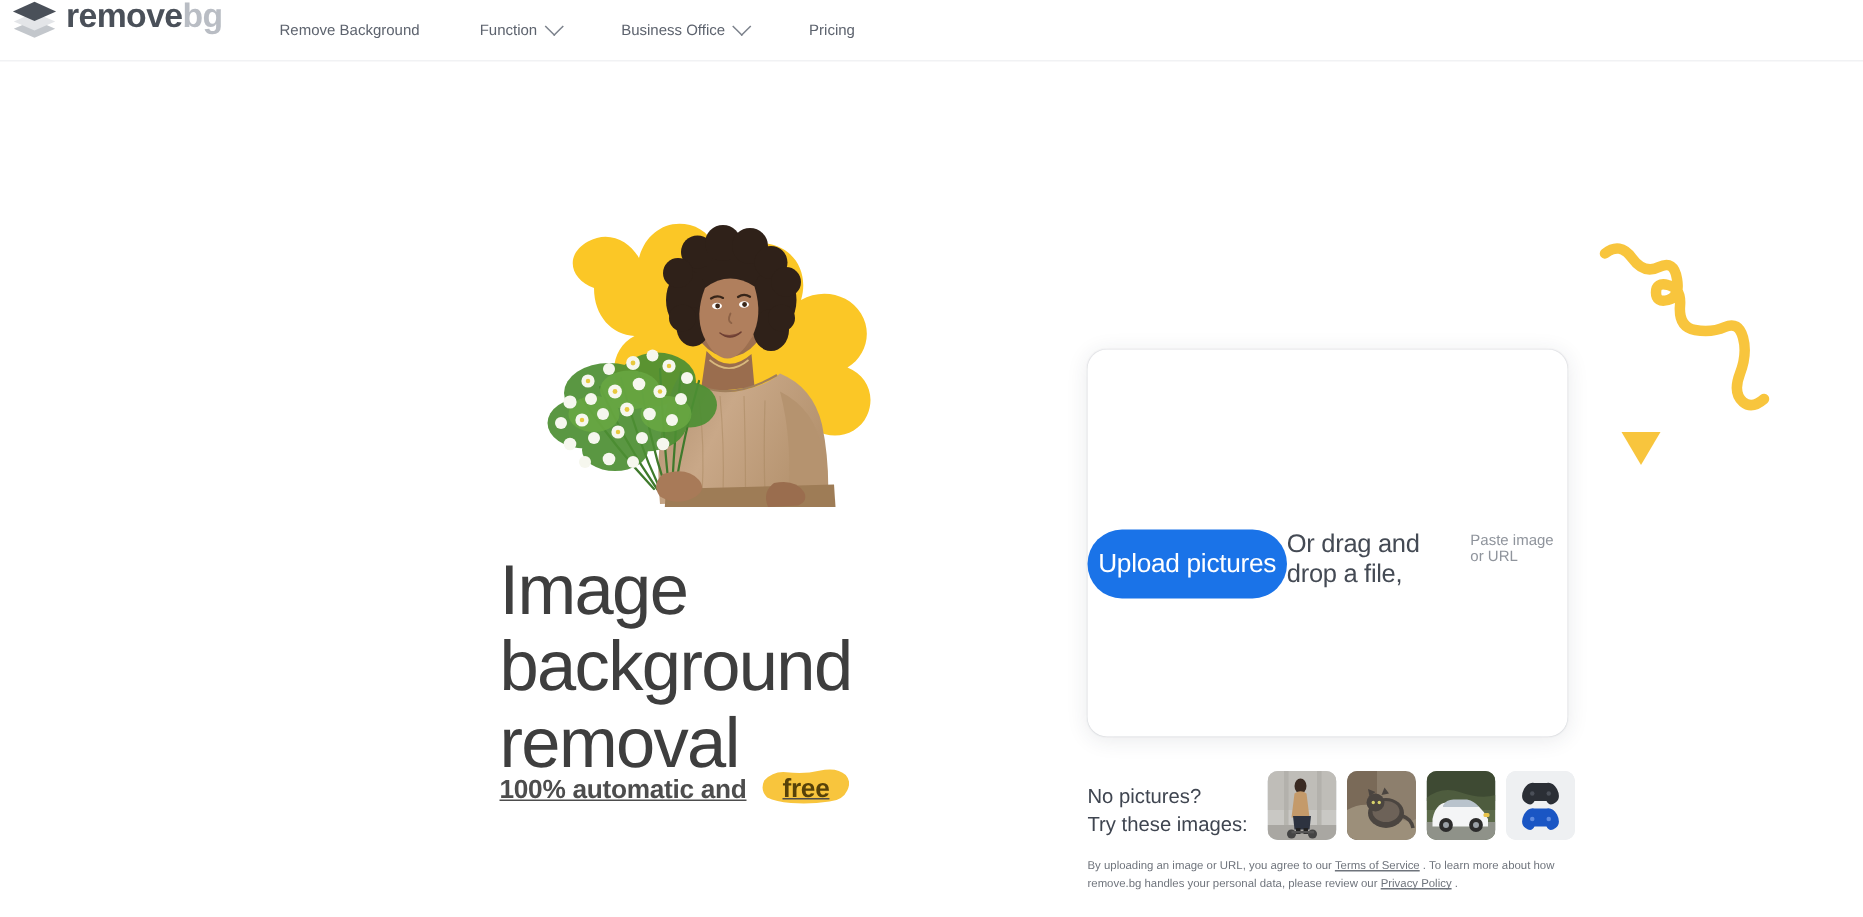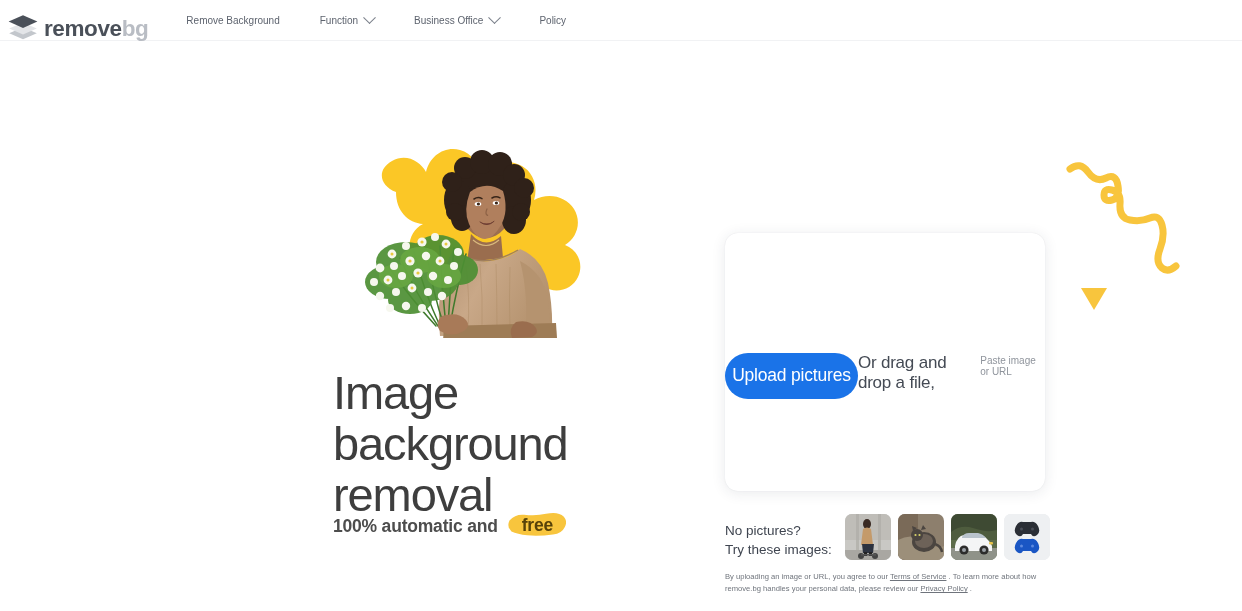--- a/index.html
+++ b/index.html
@@ -15,21 +15,21 @@
 
   
   .header {
     position: absolute; top: 0; left: 0;
     width: 1242px; height: 41px;
     background: #ffffff;
     border-bottom: 1px solid #f1f2f4;
     display: flex; align-items: center;
   }
   .logo {
-    display: flex; align-items: flex-end;
+    display: flex; align-items: flex-start;
     margin-left: 6px;
     height: 100%;
     cursor: pointer;
   }
   .logo-icon { width: 34px; height: 26px; display: block; margin-right: 4px; }
   .logo-text {
     font-size: 22.5px;
     font-weight: 700;
     letter-spacing: -0.4px;
     line-height: 1;
@@ -83,20 +83,21 @@
 
   .subline {
     position: absolute;
     left: 333px; top: 512px;
     display: flex; align-items: center;
     font-size: 17.5px;
     font-weight: 700;
     color: #4d4d4d;
     white-space: nowrap;
     letter-spacing: -0.2px;
+    text-decoration: underline;
   }
   .free-wrap {
     position: relative;
     margin-left: 9px;
     padding: 3px 13px 4px 15px;
     display: inline-flex; align-items: center;
   }
   .free-wrap svg {
     position: absolute; left: 0; top: 0;
     width: 100%; height: 100%;
@@ -217,21 +218,21 @@
     </div>
     <div class="nav-item">
       <span>Function</span>
       <i class="chev"></i>
     </div>
     <div class="nav-item">
       <span>Business Office</span>
       <i class="chev"></i>
     </div>
     <div class="nav-item">
-      <span>Policy</span>
+      <span>Pricing</span>
     </div>
   </div>
 
 </div>
 
 <div class="hero-visual">
   <svg viewBox="0 0 300 208" xmlns="http://www.w3.org/2000/svg">
     <defs>
       <linearGradient id="blouse" x1="0" y1="0" x2="1" y2="0.4">
         <stop offset="0%" stop-color="#b08f6e"></stop>

